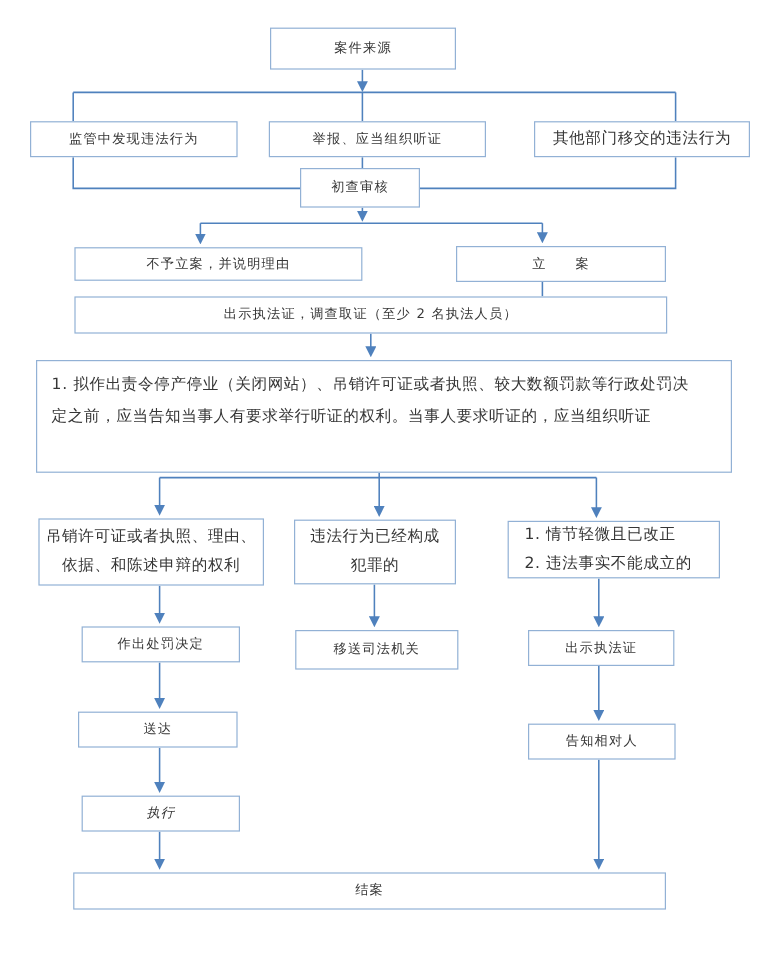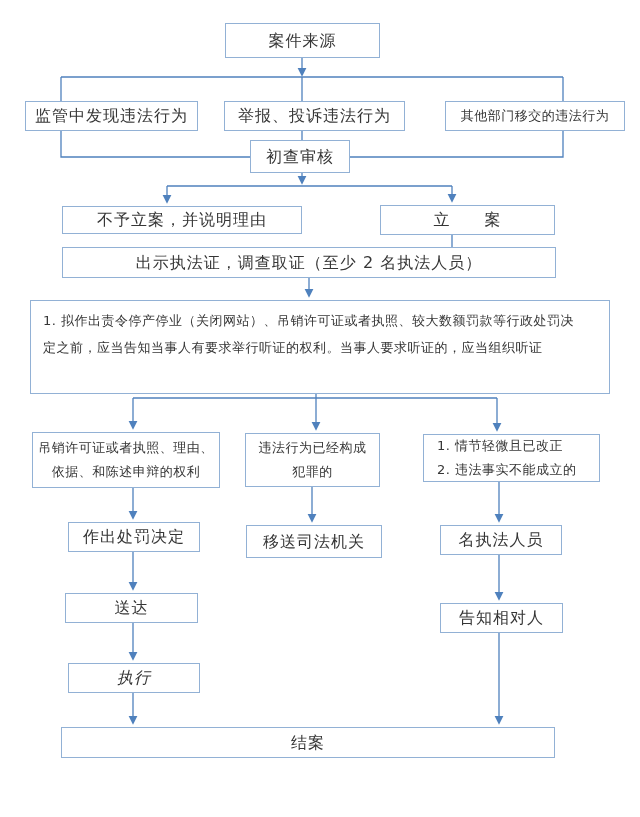--- a/index.html
+++ b/index.html
@@ -15,21 +15,21 @@
   .node{
     position:absolute;
     box-sizing:border-box;
     border:1.5px solid #92b1d5;
     background:#ffffff;
     display:flex;
     flex-direction:column;
     align-items:center;
     justify-content:center;
     text-align:center;
-    font-size:16px;
+    font-size:11px;
     letter-spacing:1px;
     line-height:1.5;
     z-index:2;
   }
   .node .ln{display:block;}
   .node.align-left{align-items:flex-start;text-align:center;padding-left:13px;padding-right:4px;}
   .node.bigbox{
     align-items:flex-start;
     justify-content:flex-start;
     text-align:left;
@@ -89,21 +89,21 @@
 
       <path d="M133,693 V722" marker-end="url(#arrow)"></path>
       <path d="M499,633 V722" marker-end="url(#arrow)"></path>
     </g>
   </svg>
 
   <div class="node" style="left:225px;top:23px;width:155px;height:35px;">案件来源</div>
 
   <div class="node" style="left:25px;top:101px;width:173px;height:30px;">监管中发现违法行为</div>
 
-  <div class="node" style="left:224px;top:101px;width:181px;height:30px;">举报、投诉违法行为</div>
+  <div class="node" style="left:224px;top:101px;width:181px;height:30px;">举报、应当组织听证</div>
 
   <div class="node" style="left:445px;top:101px;width:180px;height:30px;font-size:13px;letter-spacing:0.5px;">其他部门移交的违法行为</div>
 
   <div class="node" style="left:250px;top:140px;width:100px;height:33px;">初查审核</div>
 
   <div class="node" style="left:62px;top:206px;width:240px;height:28px;">不予立案，并说明理由</div>
 
   <div class="node" style="left:380px;top:205px;width:175px;height:30px;">立　　案</div>
 
   <div class="node" style="left:62px;top:247px;width:494px;height:31px;">出示执法证，调查取证（至少 2 名执法人员）</div>
@@ -124,21 +124,21 @@
 
   <div class="node branch align-left" style="left:423px;top:434px;width:177px;height:48px;">
     <span class="ln">1. 情节轻微且已改正</span>
     <span class="ln">2. 违法事实不能成立的</span>
   </div>
 
   <div class="node" style="left:68px;top:522px;width:132px;height:30px;">作出处罚决定</div>
 
   <div class="node" style="left:246px;top:525px;width:136px;height:33px;">移送司法机关</div>
 
-  <div class="node" style="left:440px;top:525px;width:122px;height:30px;">名执法人员</div>
+  <div class="node" style="left:440px;top:525px;width:122px;height:30px;">出示执法证</div>
 
   <div class="node" style="left:65px;top:593px;width:133px;height:30px;">送达</div>
 
   <div class="node" style="left:440px;top:603px;width:123px;height:30px;">告知相对人</div>
 
   <div class="node" style="left:68px;top:663px;width:132px;height:30px;font-style:italic;">执行</div>
 
   <div class="node" style="left:61px;top:727px;width:494px;height:31px;">结案</div>
 
 </div>

